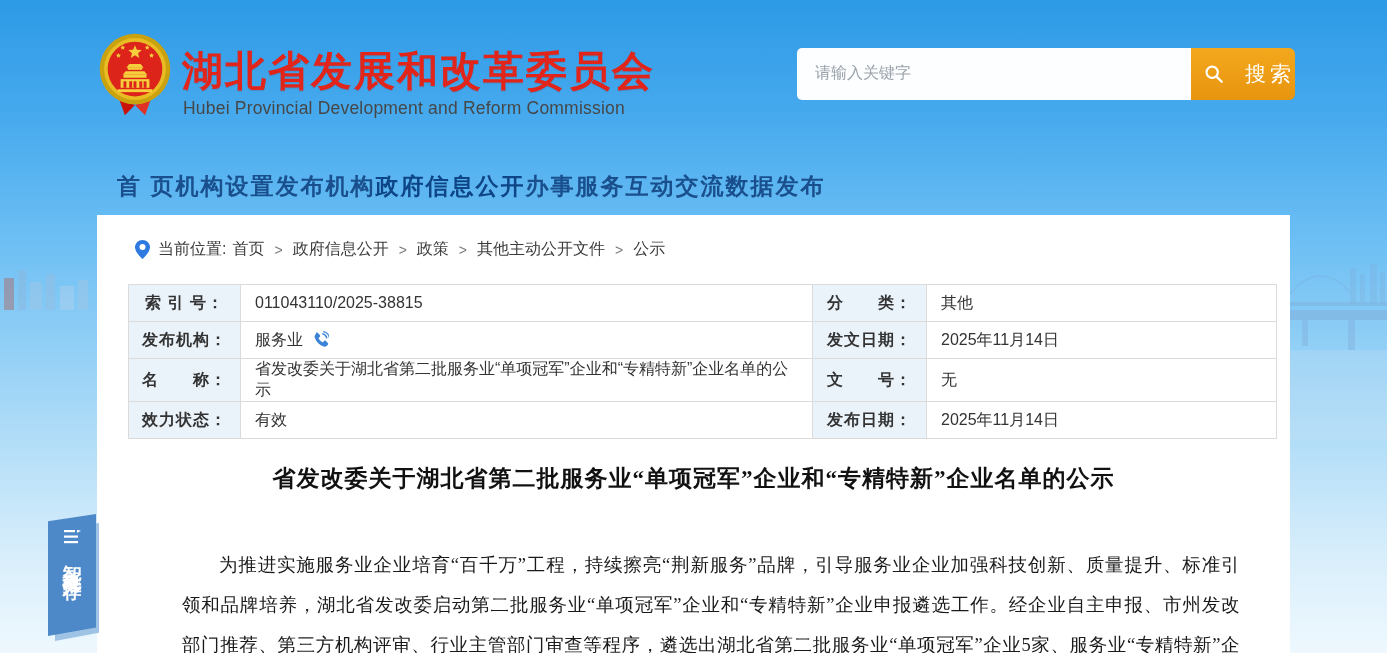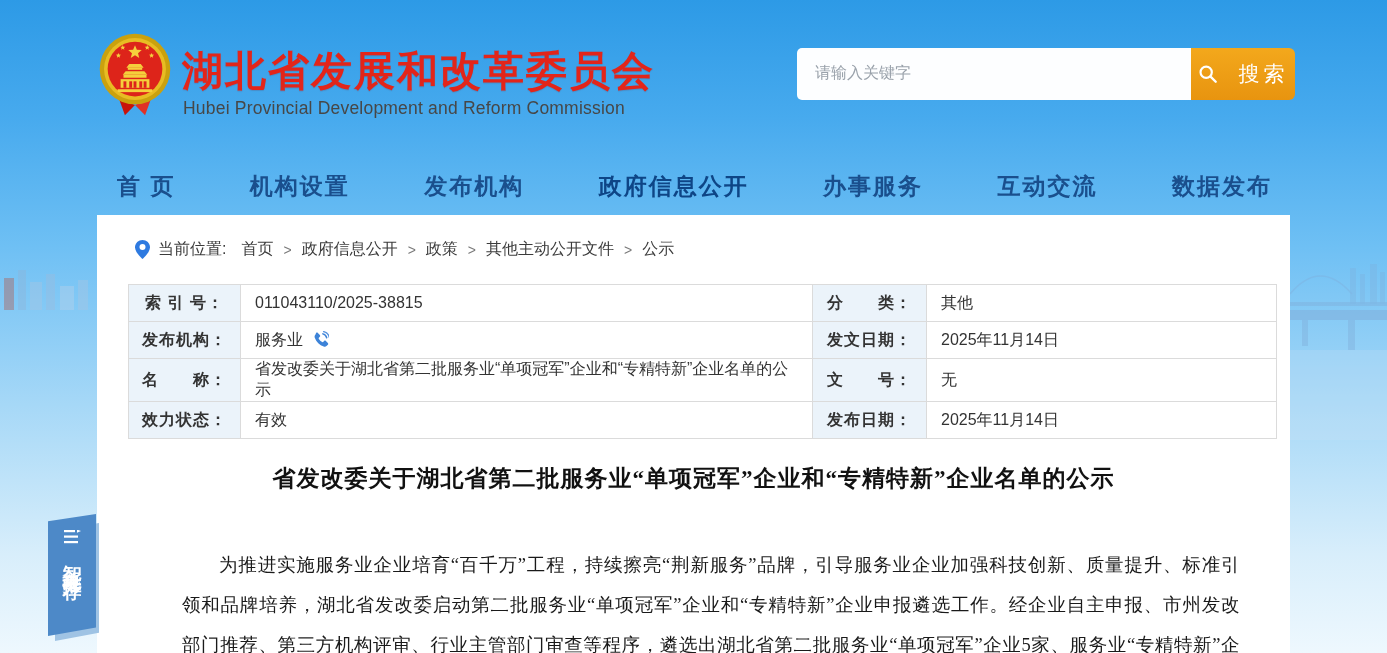--- a/index.html
+++ b/index.html
@@ -32,49 +32,49 @@
     border-radius:5px 0 0 5px; background:#fdfeff;
     padding:0 18px; font-size:16px; color:#333;
     font-family:Liberation Mono, monospace;
   }
   .search-input::placeholder { color:#9aa2ab; }
   .search-btn {
     width:104px; height:52px; border:none; cursor:pointer;
     border-radius:0 6px 6px 0;
     background:linear-gradient(180deg,#f3a81c 0%,#e8940f 100%);
     color:#fff; font-size:21px; letter-spacing:4px;
-    display:flex; align-items:center; justify-content:center; gap:21px;
+    display:flex; align-items:center; justify-content:flex-end; gap:21px;
     font-family:"Liberation Sans","DejaVu Sans",sans-serif;
   }
 
   
   .nav {
     position:absolute; left:97px; top:160px; width:1193px; height:52px;
-    display:flex; justify-content:space-between; align-items:center;
+    display:flex; justify-content:flex-start; align-items:center;
     padding:0 18px 0 20px;
   }
   .nav-item {
     font-size:23px; color:#1a4f8d; font-weight:600; letter-spacing:2px;
     cursor:pointer; white-space:nowrap;
   }
   .nav-item.active { font-weight:800; color:#0e4586; }
 
   
   .panel {
     position:absolute; left:97px; top:215px; width:1193px; height:438px;
     background:#ffffff;
   }
 
   
   .breadcrumb {
     position:absolute; left:38px; top:24px; display:flex; align-items:center;
     font-size:16px; color:#3b3b3b;
   }
   .breadcrumb .pin { width:15px; height:19px; margin-right:8px; }
-  .crumb-prefix { margin-right:15px; }
+  .crumb-prefix { margin-right:6px; }
   .crumb-link { color:#3b3b3b; cursor:pointer; }
   .crumb-sep { color:#7a7a7a; margin:0 10px; font-size:14px; }
 
   
   .doc-table {
     position:absolute; left:31px; top:69px; width:1148px;
     border-collapse:collapse; table-layout:fixed;
     font-size:16px; color:#333;
   }
   .doc-table td { border:1px solid #dbdbdb; height:37px; padding:0 14px; }

